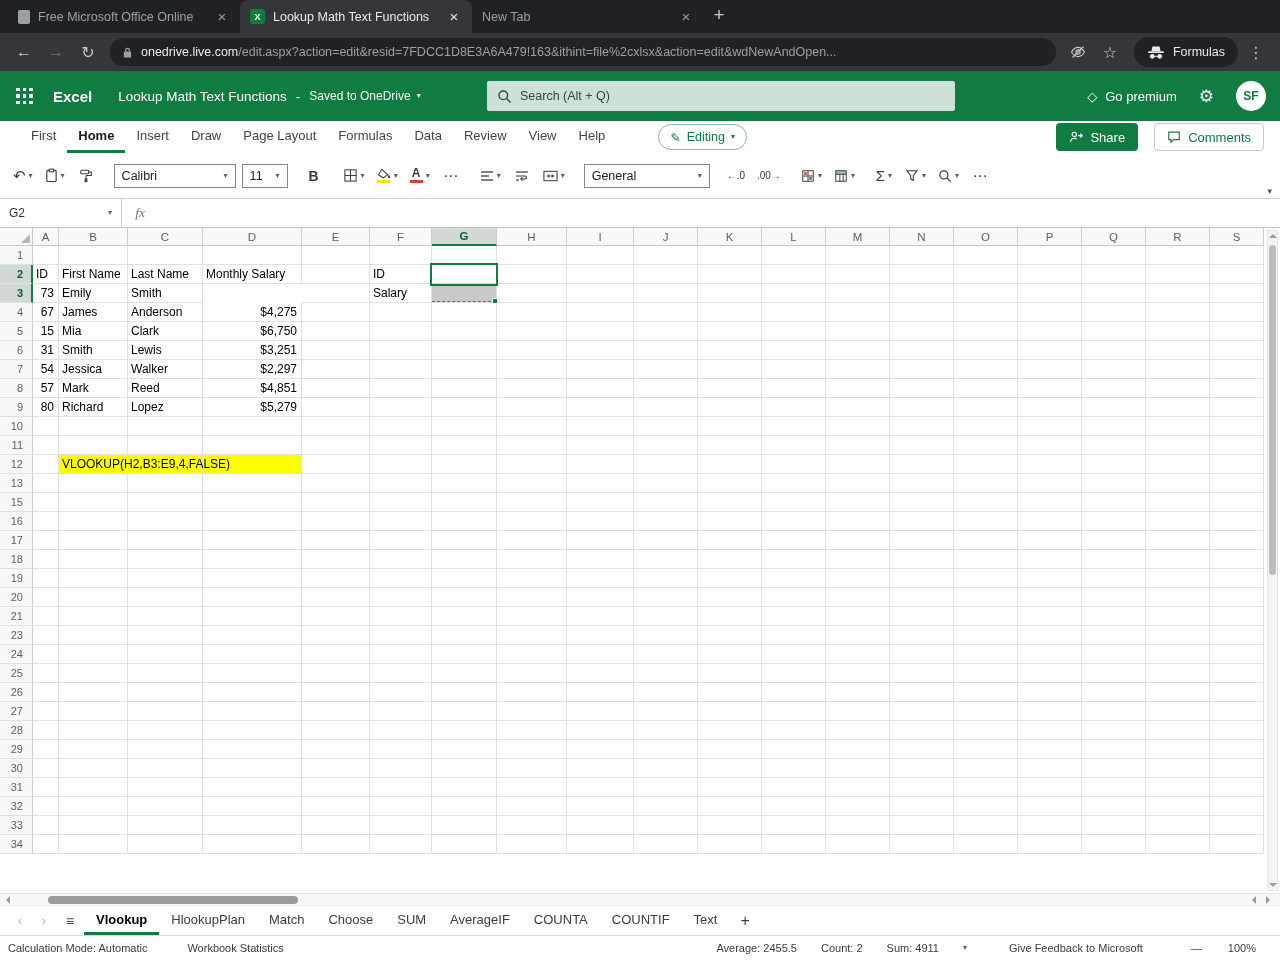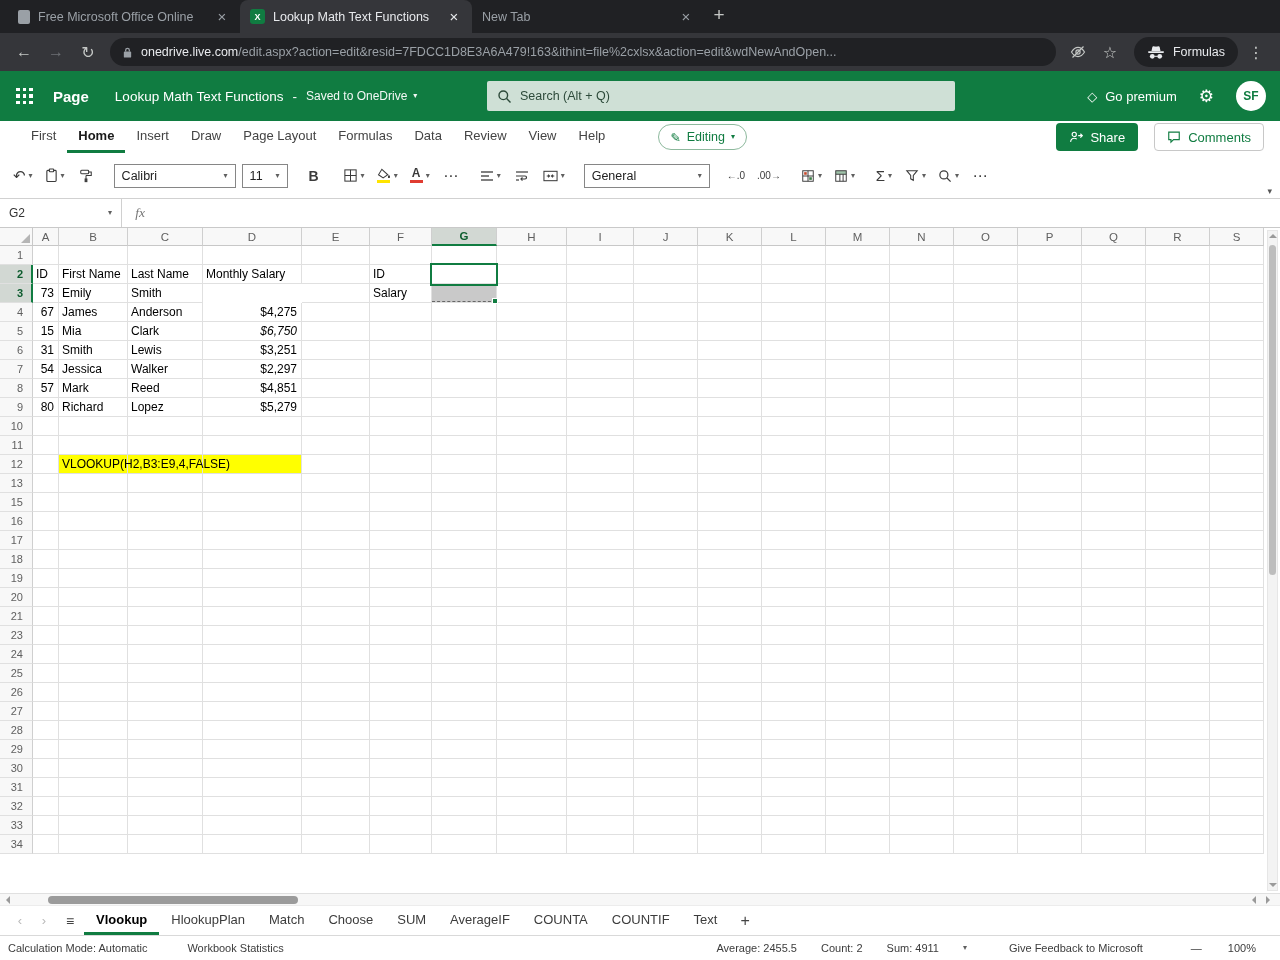--- a/index.html
+++ b/index.html
@@ -213,21 +213,21 @@
         <i></i>
         <i></i>
         <i></i>
         <i></i>
         <i></i>
         <i></i>
         <i></i>
         <i></i>
         <i></i>
       </div>
-    <div class="appname">Page</div>
+    <div class="appname">Excel</div>
     <div class="doctitle">
       <span>Lookup Math Text Functions</span>
       <span>-</span>
       <span class="saved">
         <span>Saved to OneDrive</span>
         <span class="chev" style="color:#fff">▾</span>
       </span>
     </div>
     <div class="searchwrap">
       <svg width="15" height="15" viewBox="0 0 15 15" fill="none" stroke="#2d4a3a" stroke-width="1.4">
@@ -530,21 +530,21 @@
           <div class="g-cell" style="width: 64px;"></div>
           <div class="g-cell" style="width: 64px;"></div>
           <div class="g-cell" style="width: 64px;"></div>
           <div class="g-cell" style="width: 54px;"></div>
         </div>
         <div class="g-row">
           <div class="g-rowhdr">5</div>
           <div class="g-cell num" style="width: 26px;">15</div>
           <div class="g-cell" style="width: 69px;">Mia</div>
           <div class="g-cell" style="width: 75px;">Clark</div>
-          <div class="g-cell num" style="width: 99px; font-style: italic;">$6,750</div>
+          <div class="g-cell num" style="width: 99px;">$6,750</div>
           <div class="g-cell" style="width: 68px;"></div>
           <div class="g-cell" style="width: 62px;"></div>
           <div class="g-cell" style="width: 65px;"></div>
           <div class="g-cell" style="width: 70px;"></div>
           <div class="g-cell" style="width: 67px;"></div>
           <div class="g-cell" style="width: 64px;"></div>
           <div class="g-cell" style="width: 64px;"></div>
           <div class="g-cell" style="width: 64px;"></div>
           <div class="g-cell" style="width: 64px;"></div>
           <div class="g-cell" style="width: 64px;"></div>

